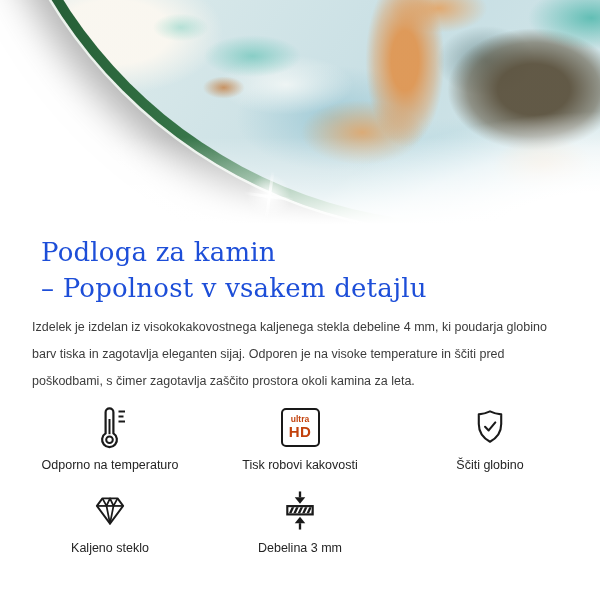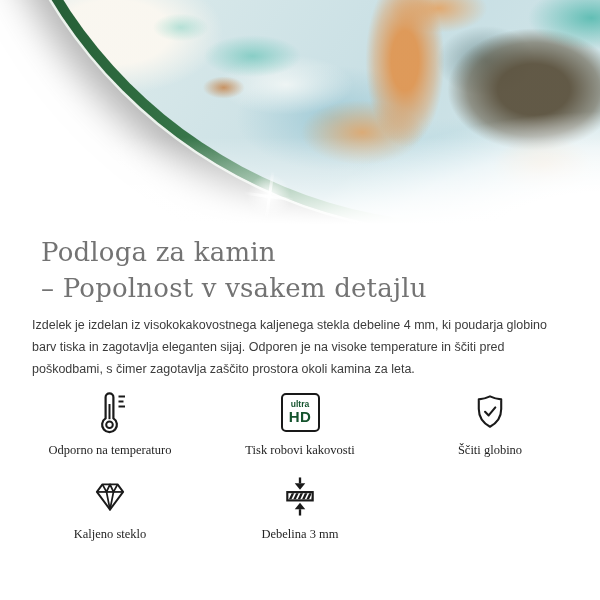--- a/index.html
+++ b/index.html
@@ -62,42 +62,42 @@
     content: ""; position: absolute; top: 23.5px; left: 0; height: 3px; width: 50px;
     background: linear-gradient(to right, rgba(255,255,255,0), #fff 46%, #fff 54%, rgba(255,255,255,0));
     transform: rotate(8deg);
   }
 
   
   .content { padding: 2px 48px 0 32px; }
   h1 {
     font-family: "DejaVu Serif", "Liberation Serif", serif;
     font-weight: 400; font-size: 26px; line-height: 36px;
-    color: #737373; margin: 0 0 0 9px; letter-spacing: 0.2px;
+    color: #1d4ed8; margin: 0 0 0 9px; letter-spacing: 0.2px;
   }
   h1 span { display: block; }
   .desc {
-    margin: 8px 0 0; font-size: 12.5px; line-height: 22px;
+    margin: 8px 0 0; font-size: 12.5px; line-height: 27px;
     color: #3c3c3c; max-width: 520px;
   }
 
   
   .features {
     margin-top: 8px; padding: 0 15px;
     display: grid; grid-template-columns: repeat(3, 1fr); row-gap: 14px;
   }
   .feature { display: flex; flex-direction: column; align-items: center; }
   .icon-box { height: 48px; display: flex; align-items: center; justify-content: center; }
-  .feature-label { margin-top: 7px; font-size: 12.5px; color: #242424; white-space: nowrap; font-family: Liberation Serif, serif; }
+  .feature-label { margin-top: 7px; font-size: 12.5px; color: #242424; white-space: nowrap; }
   .feature svg { display: block; }
 
   .uhd {
     width: 35px; height: 35px; border: 2.5px solid #191919; border-radius: 5px;
     display: flex; flex-direction: column; align-items: center; justify-content: center;
-    line-height: 1; color: #14532d;
+    line-height: 1; color: #c2410c;
   }
   .uhd .t { font-size: 8.5px; font-weight: 700; margin-bottom: 1px; }
   .uhd .b { font-size: 15px; font-weight: 800; letter-spacing: 0.3px; }
 </style>
 </head>
 <body>
 
 <div class="hero">
   <div class="glass-disc">
     <div class="glass-art"></div>

